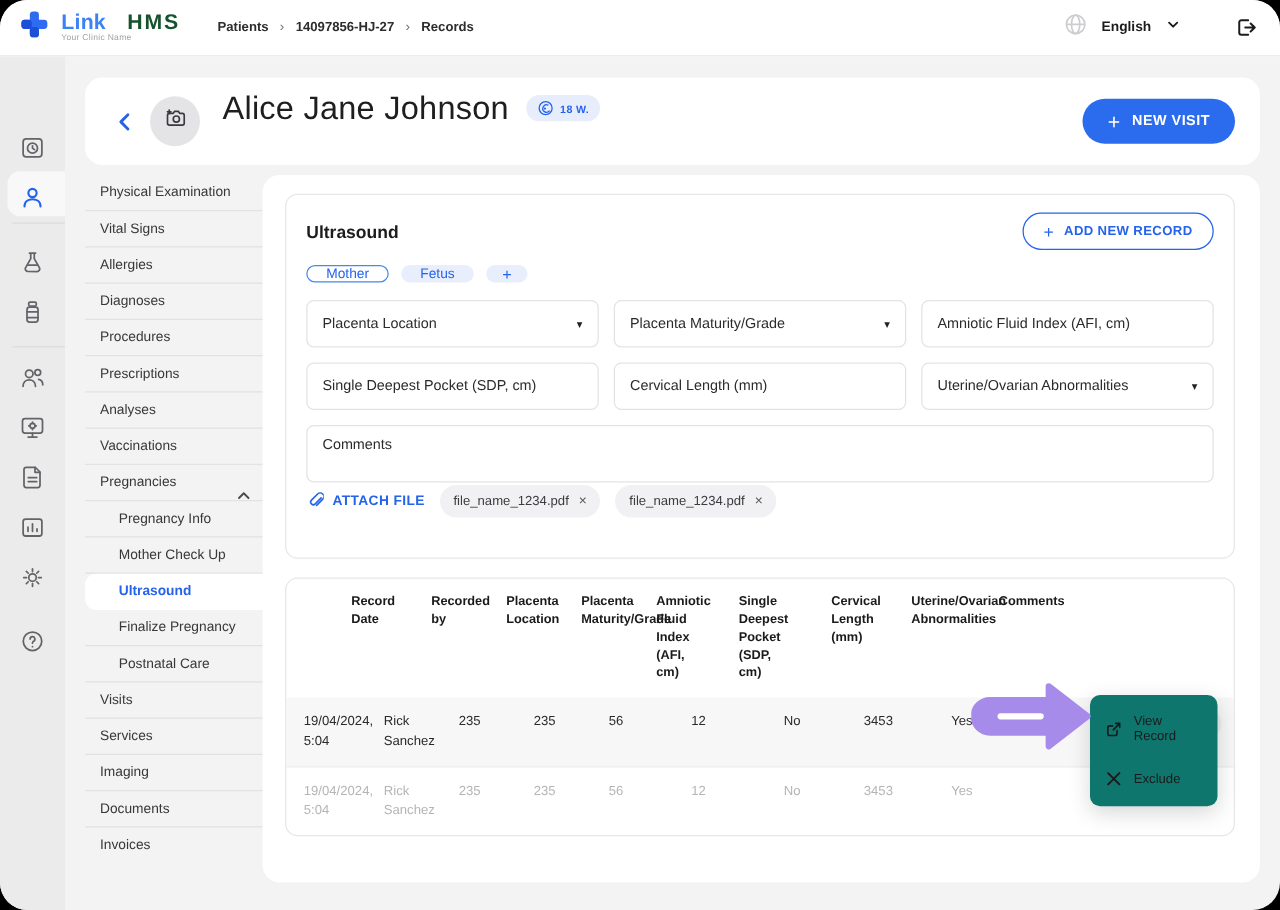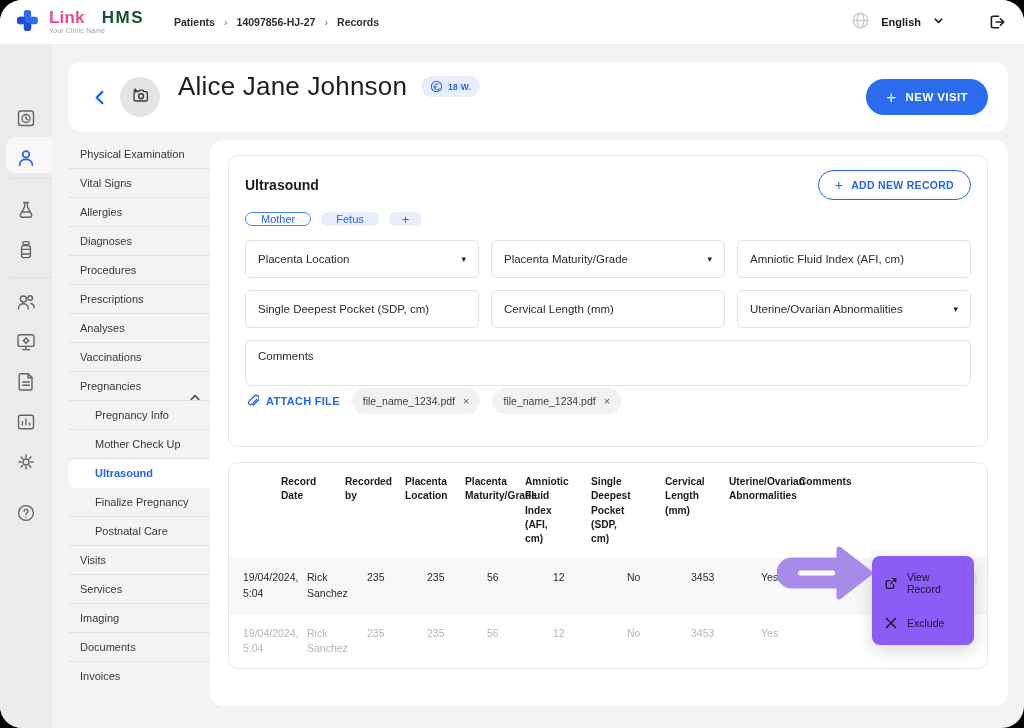--- a/index.html
+++ b/index.html
@@ -4,21 +4,21 @@
 <style>
   * { box-sizing: border-box; margin: 0; padding: 0; }
   html,body { width: 1024px; height: 728px; background: #000; font-family: "Liberation Sans", sans-serif; }
   .app { position: absolute; inset: 0; width: 1024px; height: 728px; background: #f3f3f4; border-radius: 22px; overflow: hidden; }
 
   
   .topbar { position: absolute; left:0; top:0; right:0; height:45px; background:#fff; display:flex; align-items:center; padding:0 18px 0 14px; border-bottom:1px solid #ededee; z-index:5; }
   .brand { display:flex; align-items:center; gap:8px; }
   .brand-text { display:flex; flex-direction:column; line-height:1; }
   .brand-name { font-size:17px; font-weight:800; letter-spacing:.2px; }
-  .brand-name .b1 { color:#ec4899; }
+  .brand-name .b1 { color:#3b82f6; }
   .brand-name .b2 { color:#14532d; letter-spacing:1.5px; margin-left:17px; }
   .brand-tagline { font-size:6.8px; color:#a2a2a6; margin-top:2px; letter-spacing:.25px; }
   .breadcrumb { display:flex; align-items:center; gap:9px; margin-left:30px; font-size:10.5px; font-weight:700; color:#2d2d30; }
   .crumb-sep { color:#6f6f73; font-size:11px; font-weight:400; }
   .topbar-right { margin-left:auto; display:flex; align-items:center; gap:11px; }
   .lang-label { font-size:11px; font-weight:700; color:#1c1c1e; }
   .logout-btn { margin-left:32px; display:flex; align-items:center; }
 
   
   .rail { position:absolute; left:0; top:45px; bottom:0; width:52px; background:#ebebec; z-index:4; }
@@ -75,21 +75,21 @@
   .tbl-header { font-size:10.2px; font-weight:700; color:#1b1b1d; line-height:1.4; }
   .tbl-header > div { align-self:start;margin-left:38px; }
   .tbl-body-row { position:relative; font-size:10.5px; color:#2a2a2d; line-height:1.45; min-height:46px; }
   .tbl-body-row.first { background:#f7f7f8; }
   .tbl-body-row.excluded { color:#b5b5b8; border-top:1px solid #ececee; min-height:52px; }
   .row-actions { position:absolute; right:10px; top:8px; display:flex; gap:3px; }
   .action-circle { width:26px; height:26px; border-radius:50%; background:#ececee; display:flex; align-items:center; justify-content:center; cursor:pointer; }
   .kebab-glyph { font-size:13px; font-weight:700; color:#2f2f33; line-height:1; }
 
   
-  .context-menu { position:absolute; left:872px; top:556px; width:102px; background:#8b5cf6; border-radius:8px; box-shadow:0 5px 18px rgba(0,0,0,.16); padding:9px 10px; z-index:50; }
+  .context-menu { position:absolute; left:872px; top:556px; width:102px; background:#0f766e; border-radius:8px; box-shadow:0 5px 18px rgba(0,0,0,.16); padding:9px 10px; z-index:50; }
   .menu-item { display:flex; align-items:center; gap:9px; padding:6px 2px; font-size:10.5px; font-weight:500; color:#1a1a1c; cursor:pointer; }
   .menu-item + .menu-item { margin-top:9px; }
   .pointer-arrow { position:absolute; left:777px; top:545px; z-index:60; }
 </style>
 </head>
 <body>
 
 <div class="app">
 
   <header class="topbar">

